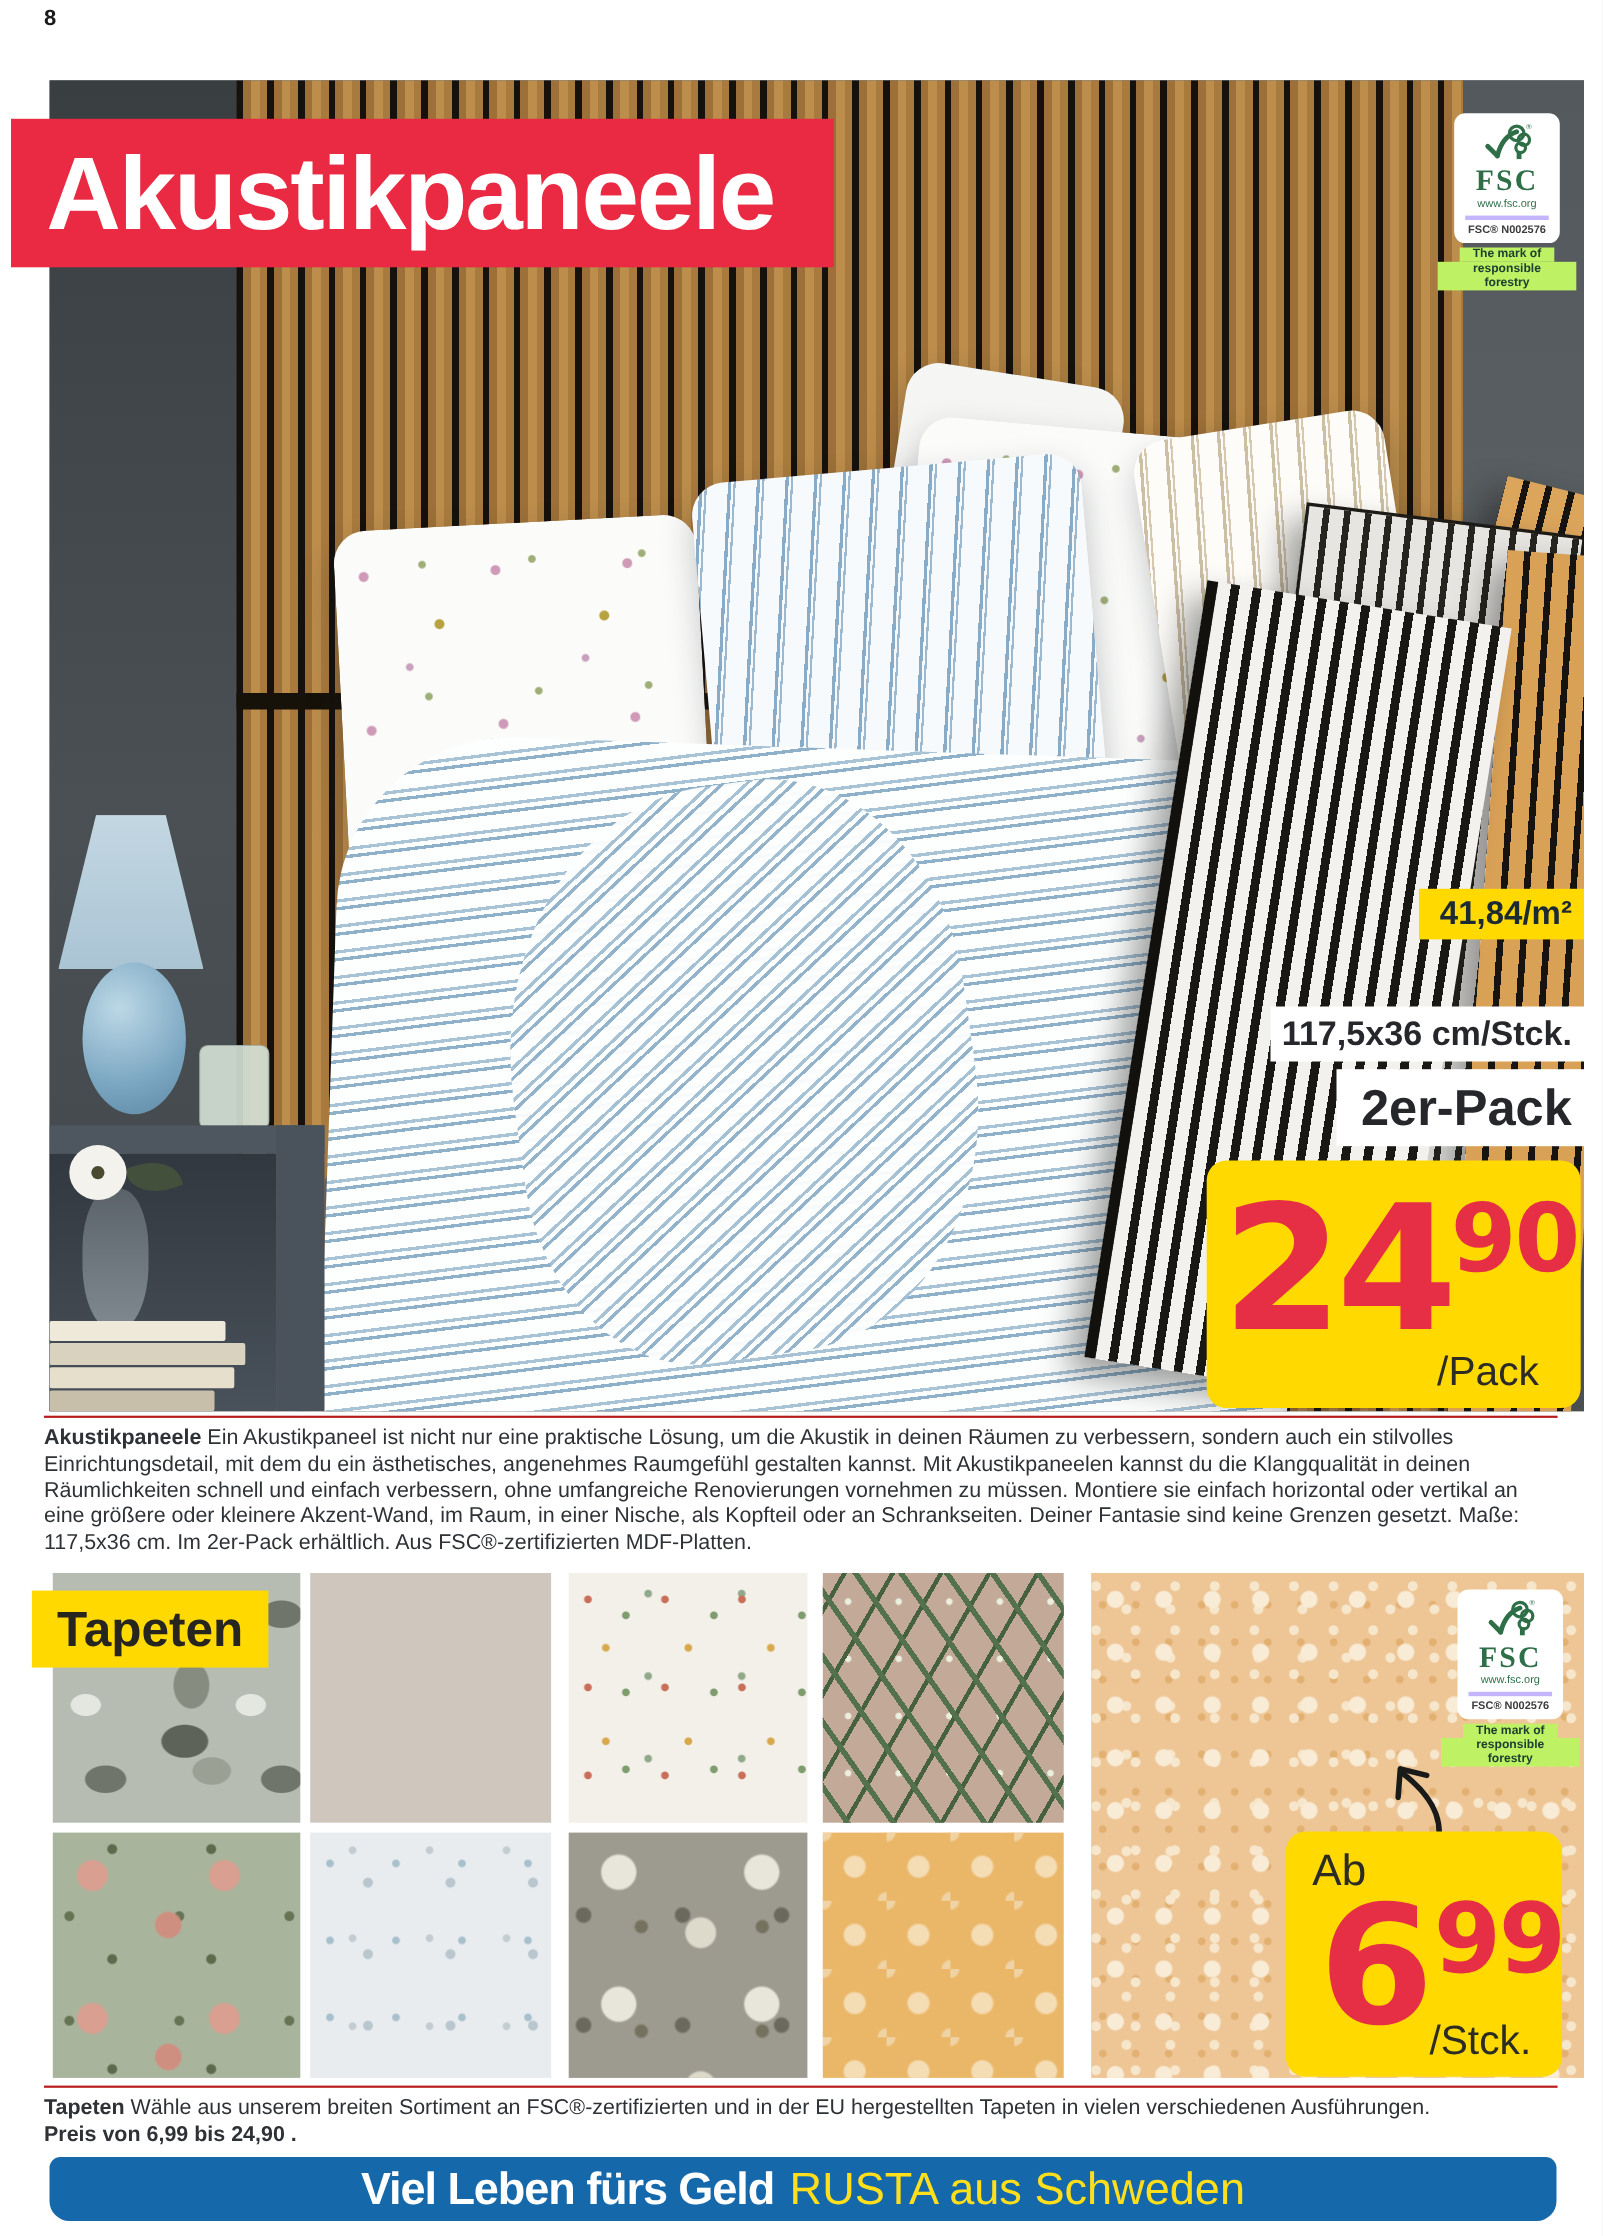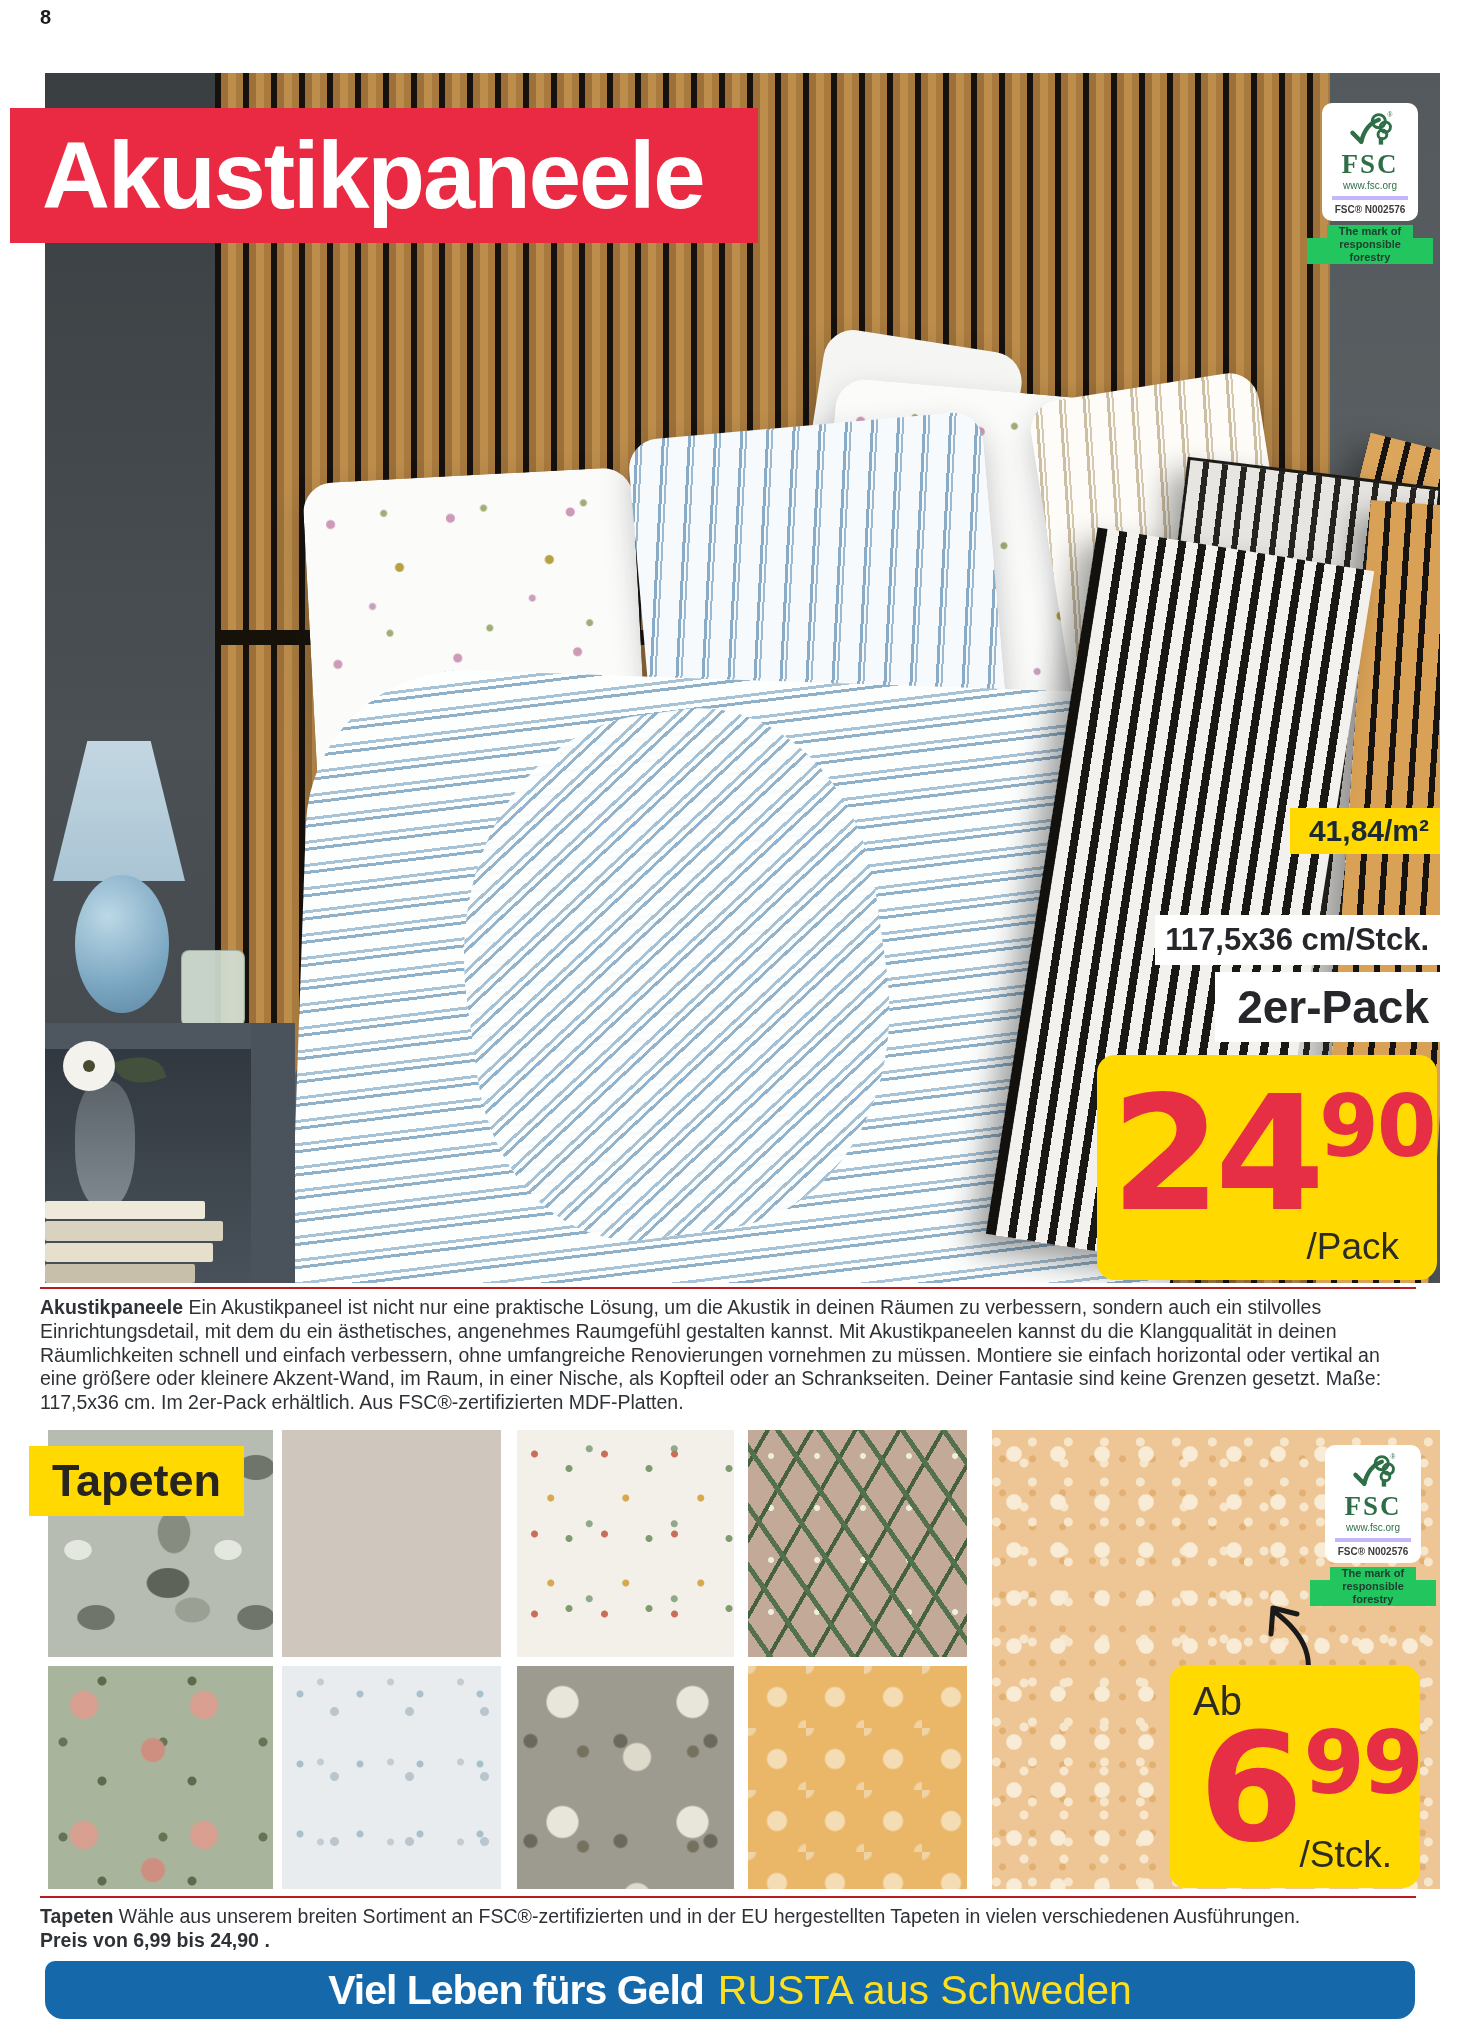--- a/index.html
+++ b/index.html
@@ -84,21 +84,21 @@
   .pan-wood{left:1298px;top:430px;width:112px;height:790px;transform:rotate(4deg);z-index:6;
       background:repeating-linear-gradient(90deg,#d9a156 0 15px,#171310 15px 21px);}
 
   
   .fsc-card{background:#fff;border-radius:10px;display:flex;flex-direction:column;align-items:center;
             padding:8px 6px 6px 6px;box-sizing:border-box;z-index:10;}
   .fsc-card .fsc-name{font-family:"Liberation Serif", serif;font-weight:700;color:#2f6f48;font-size:27px;letter-spacing:2px;line-height:1;margin-top:2px;}
   .fsc-card .fsc-url{font-size:10px;color:#2f6f48;margin-top:2px;}
   .fsc-card .fsc-lic{font-size:10px;color:#3c3c3c;font-weight:700;margin-top:5px;border-top:4px solid #c4b5fd;padding-top:4px;width:90%;text-align:center;}
   .fsc-mark{position:absolute;z-index:10;text-align:center;font-size:11px;font-weight:700;color:#1d4030;line-height:13px;}
-  .fsc-mark span{background:#22c55e;padding:0 12px;display:inline-block;}
+  .fsc-mark span{background:#bef264;padding:0 12px;display:inline-block;}
   .hero-fsc{left:1277px;top:30px;width:96px;height:118px;}
   .hero-mark{left:1262px;top:152px;width:126px;}
   .tap-fsc{left:333px;top:15px;width:96px;height:118px;position:absolute;}
   .tap-mark{left:318px;top:137px;width:126px;position:absolute;}
 
   
   .badge{position:absolute;z-index:11;font-weight:700;display:flex;align-items:center;justify-content:flex-end;box-sizing:border-box;}
   .b-m2{left:1245px;top:735px;width:153px;height:46px;background:#ffd900;color:#1c2a33;font-size:30px;padding-right:14px;}
   .b-size{left:1110px;top:842px;width:288px;height:50px;background:#fff;color:#26272b;font-size:31px;padding-right:14px;}
   .b-pack{left:1170px;top:899px;width:228px;height:70px;background:#fff;color:#26272b;font-size:46px;padding-right:14px;}

